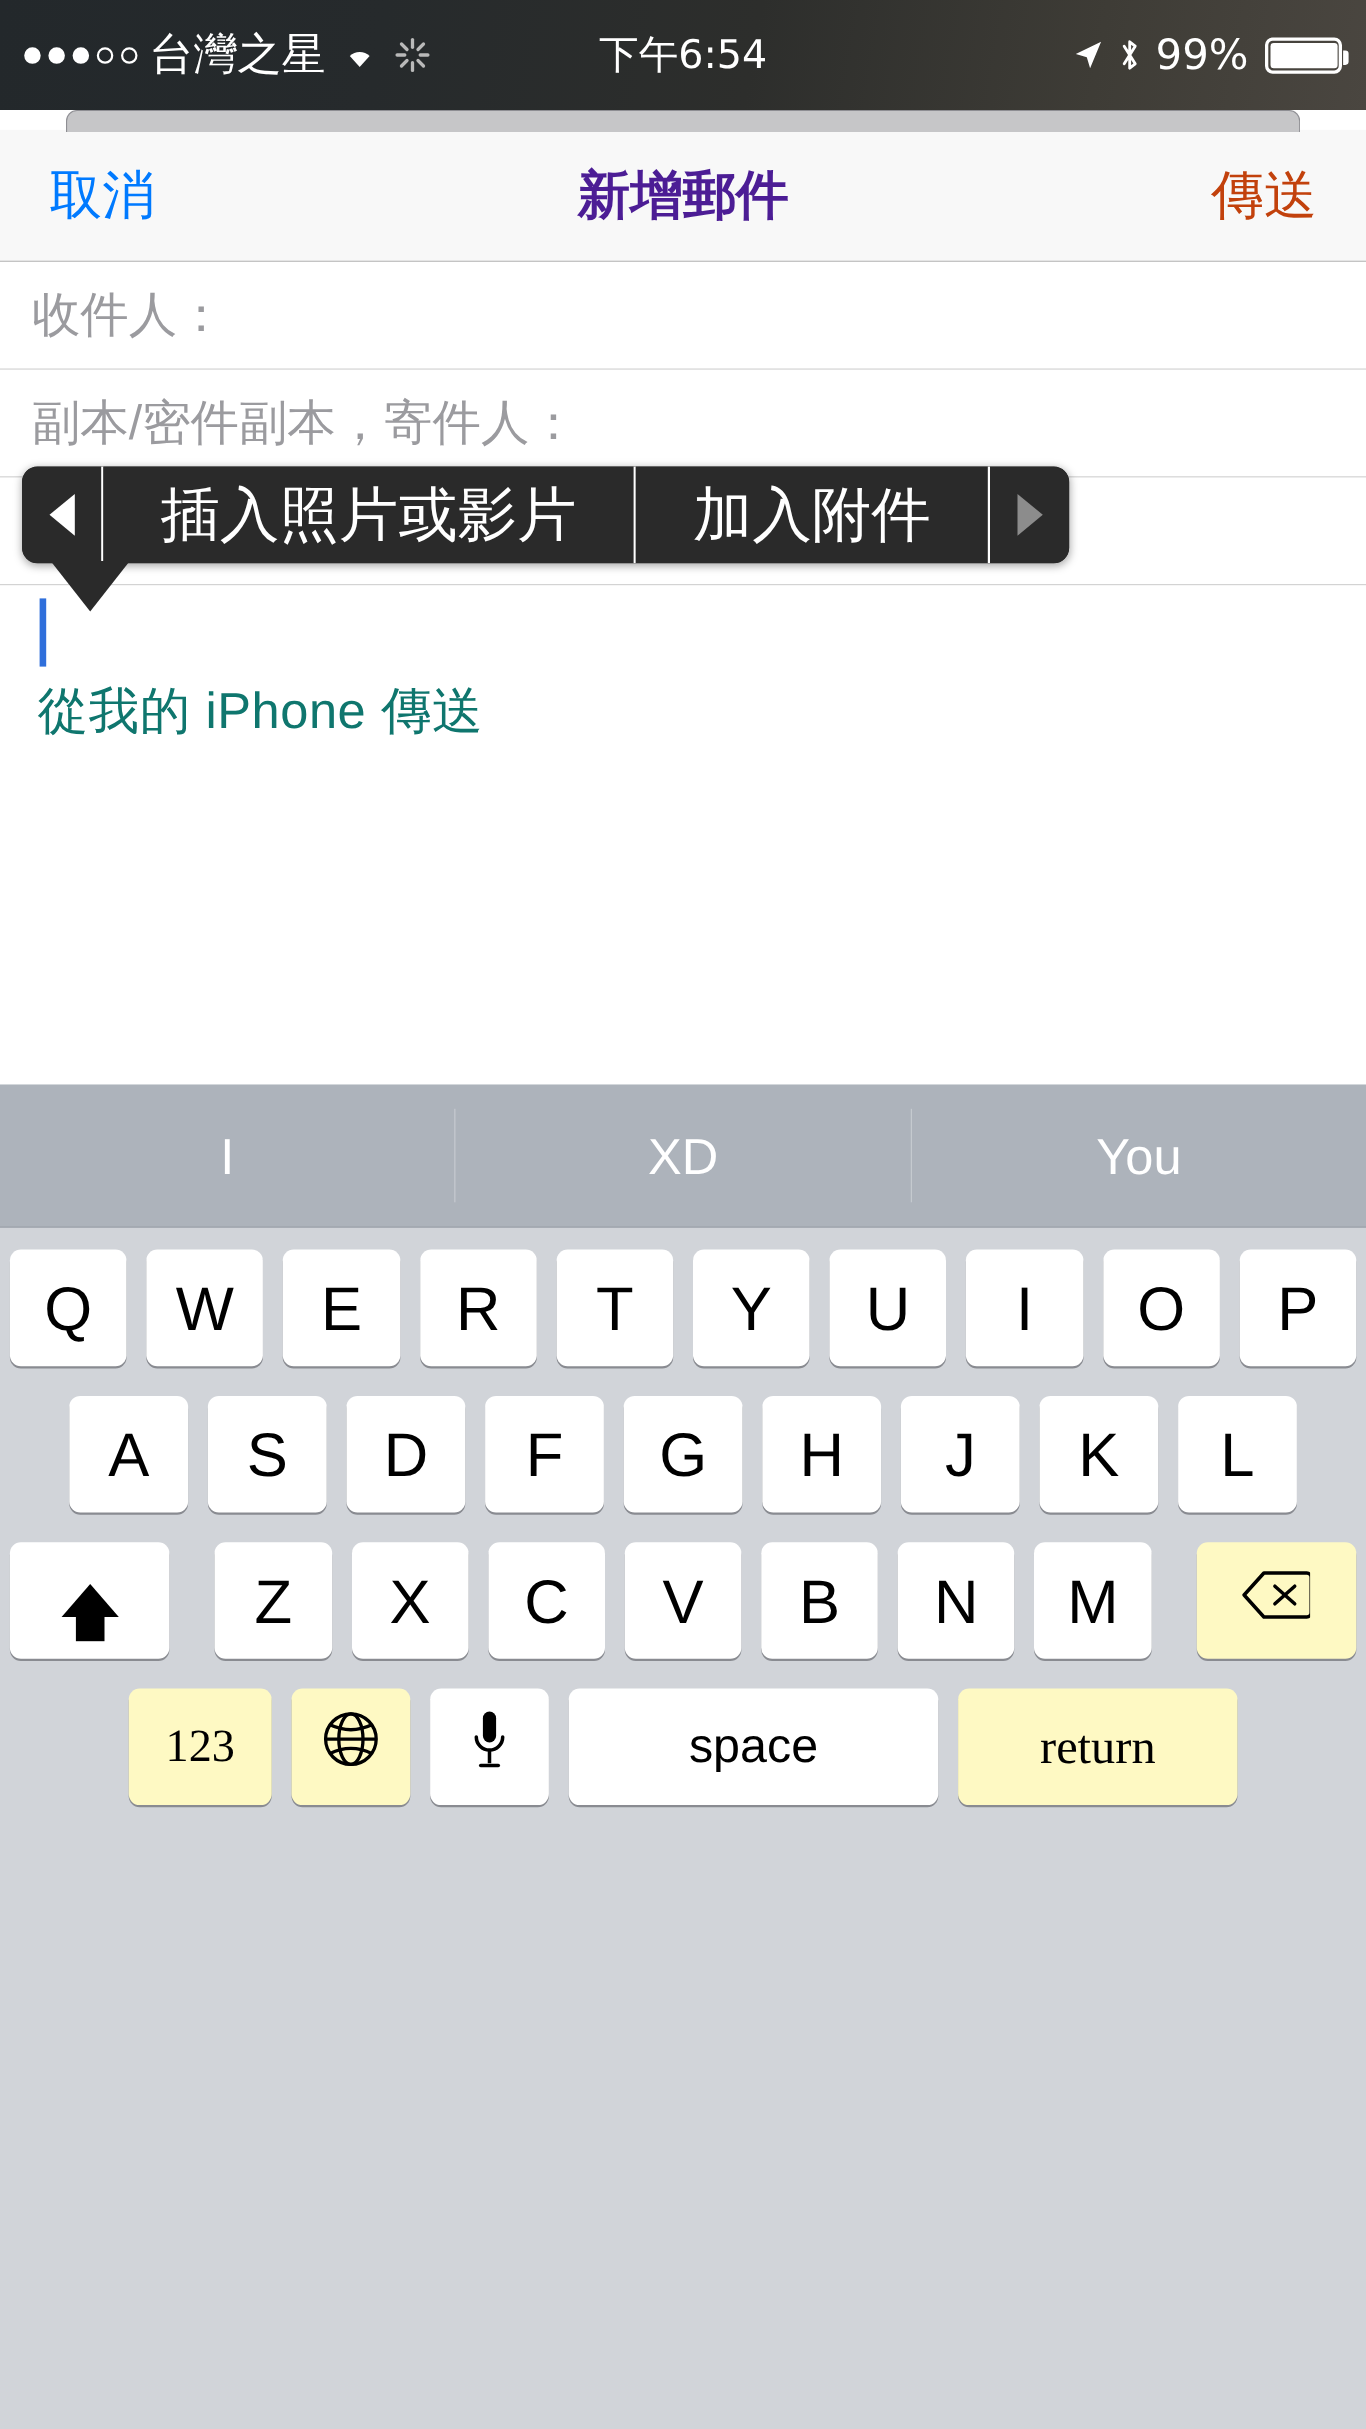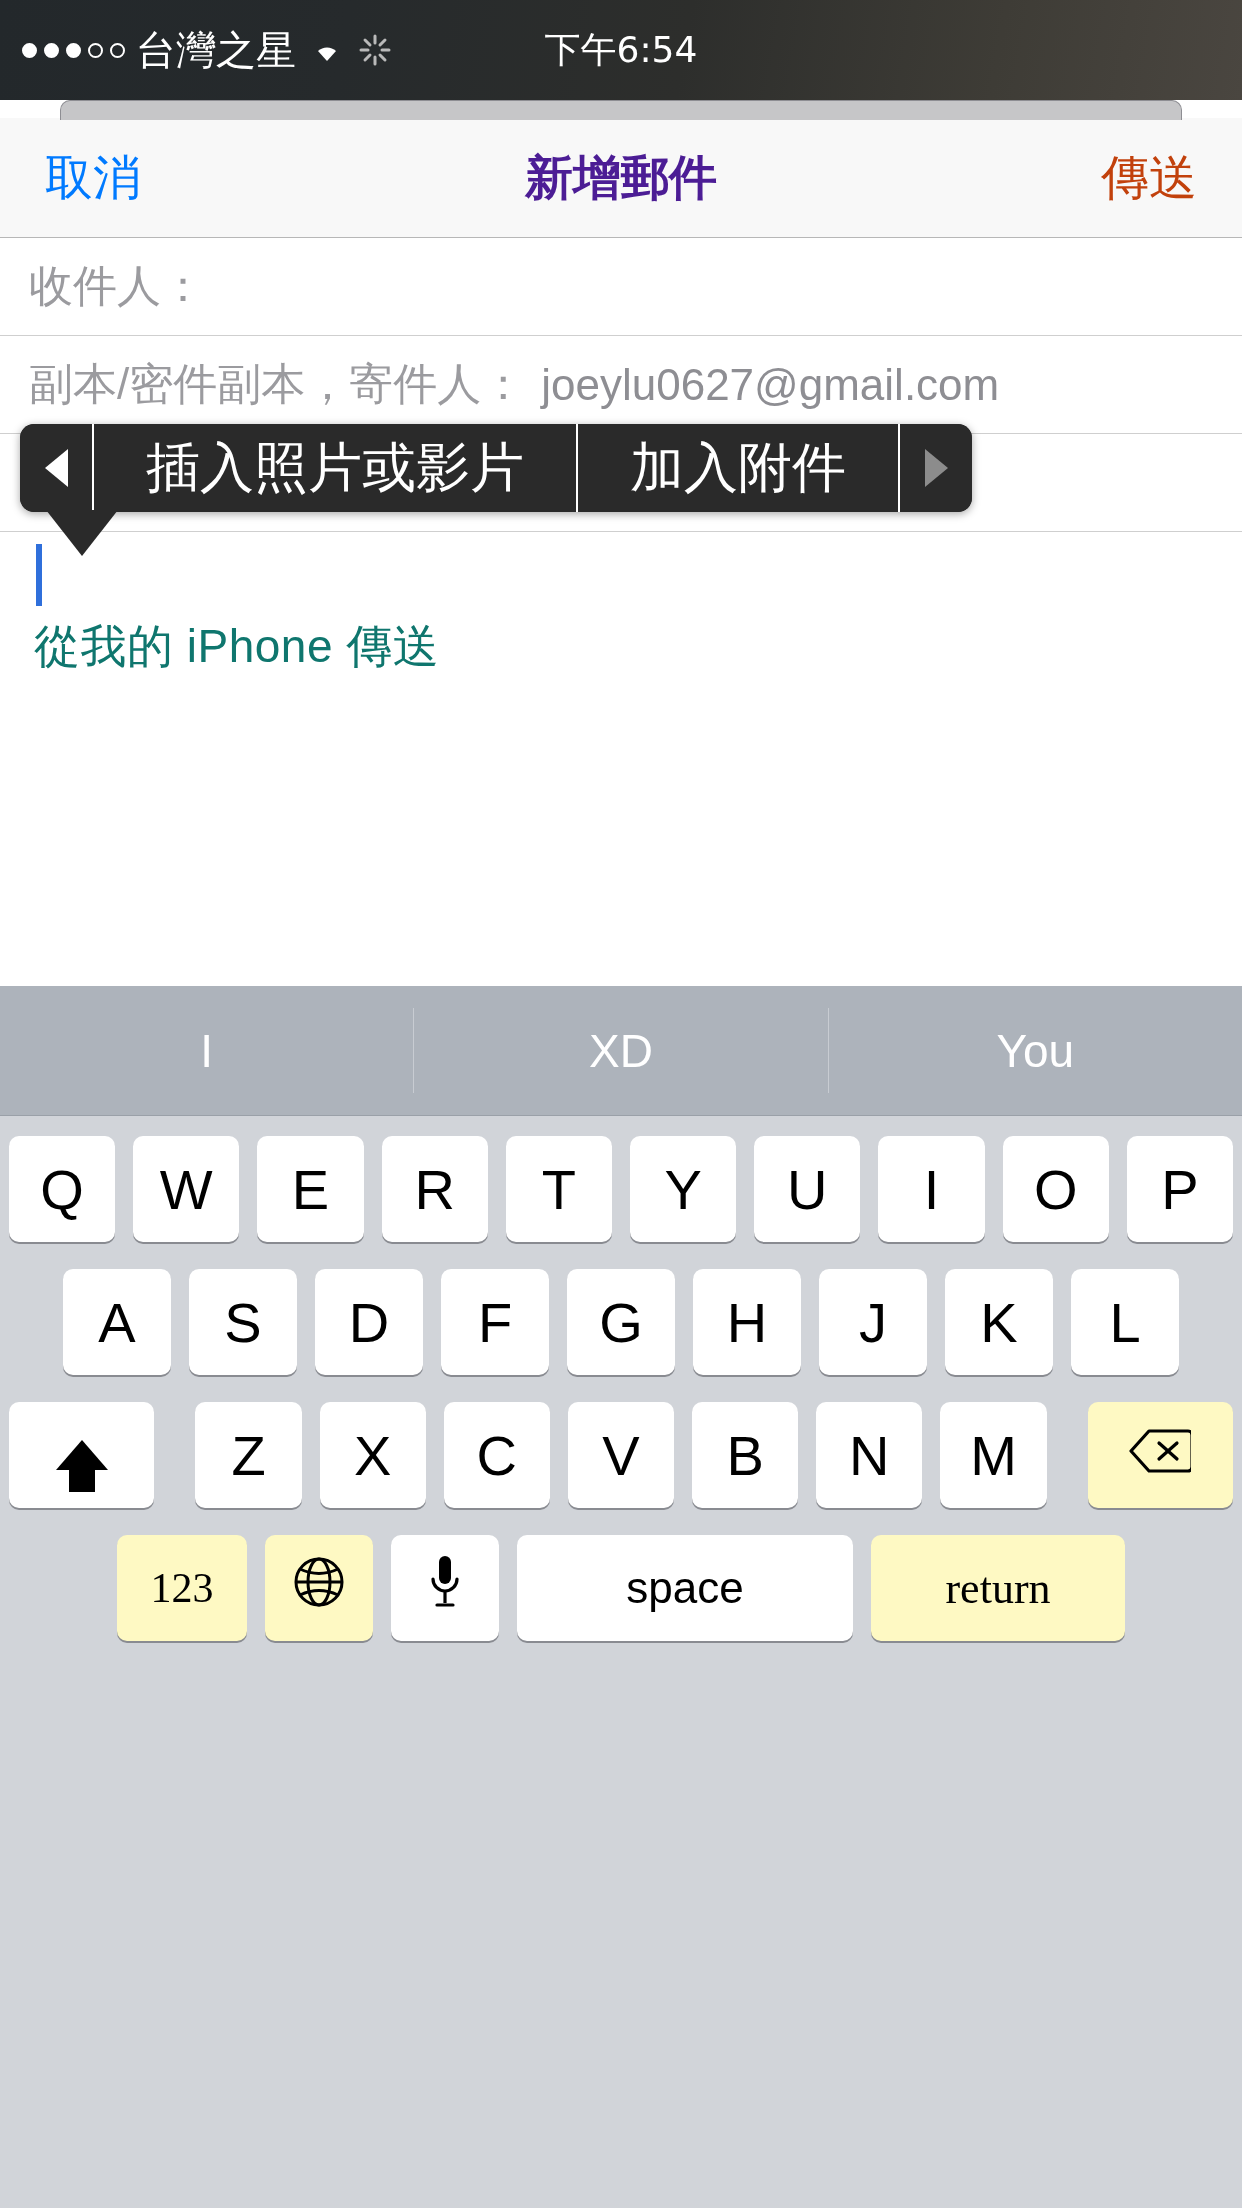--- a/index.html
+++ b/index.html
@@ -187,38 +187,53 @@
             <line x1="24" y1="17" x2="31" y2="17"></line>
             <line x1="7" y1="7" x2="12" y2="12"></line>
             <line x1="22" y1="22" x2="27" y2="27"></line>
             <line x1="7" y1="27" x2="12" y2="22"></line>
             <line x1="22" y1="12" x2="27" y2="7"></line>
           </g>
         </svg>
       </span>
     </div>
     <div class="sb-center">下午6:54</div>
+    <div class="sb-right">
+      <span class="loc-ic">
+        <svg viewBox="0 0 28 30" width="28" height="30">
+          <path d="M26 3 L3 14 L13 17 L16 27 Z" fill="#ffffff"></path>
+        </svg>
+      </span>
+      <span class="bt-ic">
+        <svg viewBox="0 0 22 34" width="22" height="34">
+          <path d="M6 9 L16 25 L11 29 L11 5 L16 9 L6 25" fill="none" stroke="#ffffff" stroke-width="2.6" stroke-linejoin="round" stroke-linecap="round"></path>
+        </svg>
+      </span>
+      <span class="batt-pct">99%</span>
+      <span class="batt">
+        <span class="batt-fill"></span>
+      </span>
+    </div>
   </div>
 
   <div class="sheet-edge"></div>
 
   <div class="navbar">
     <div class="nav-cancel">取消</div>
     <div class="nav-title">新增郵件</div>
     <div class="nav-send">傳送</div>
   </div>
 
   <div class="fields">
     <div class="field-row">
       <span class="field-label">收件人：</span>
       <span class="field-value"></span>
     </div>
     <div class="field-row">
       <span class="field-label">副本/密件副本，寄件人：</span>
-      <span class="field-value">joeylu0627@gmail.com</span>
     </div>
     <div class="field-row">
       <span class="field-label">標題：</span>
       <span class="field-value"></span>
     </div>
   </div>
 
   <div class="body-area">
     <div class="caret"></div>
     <div class="signature">從我的 iPhone 傳送</div>

